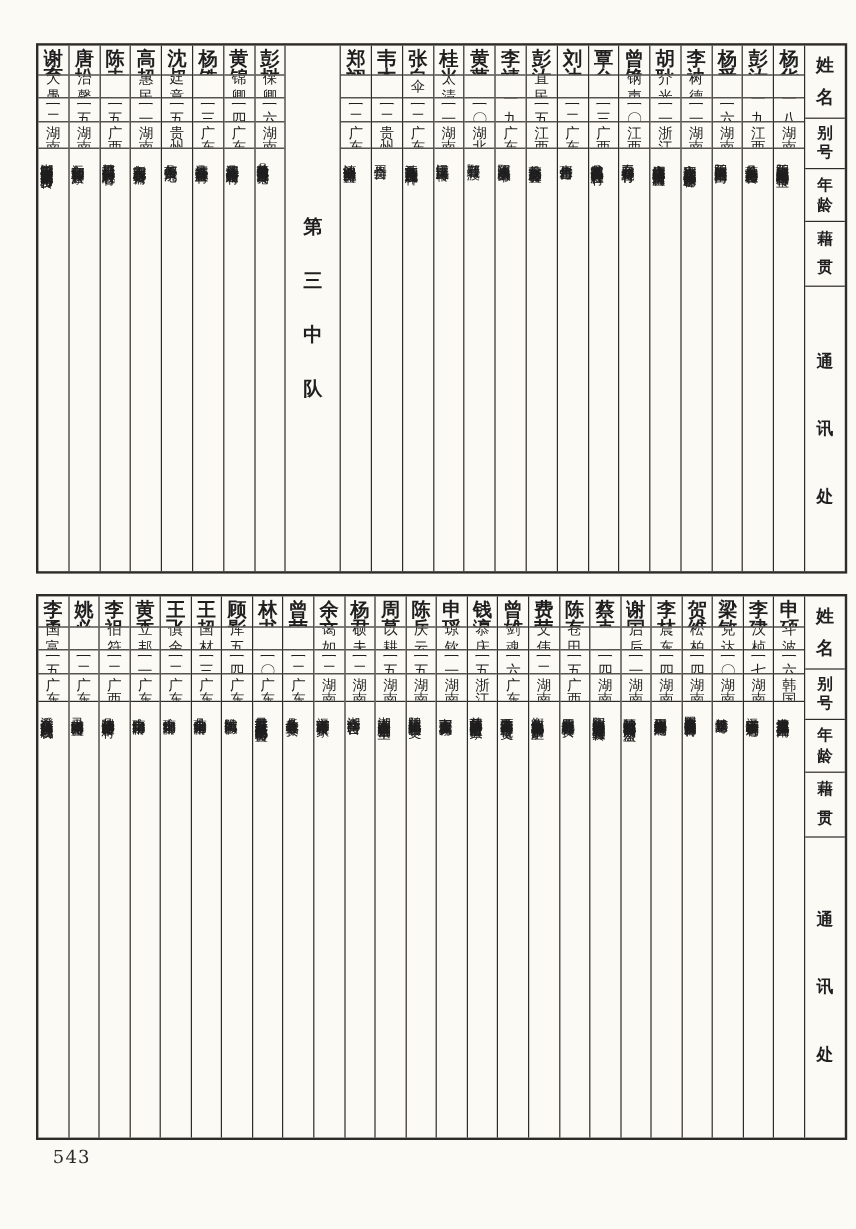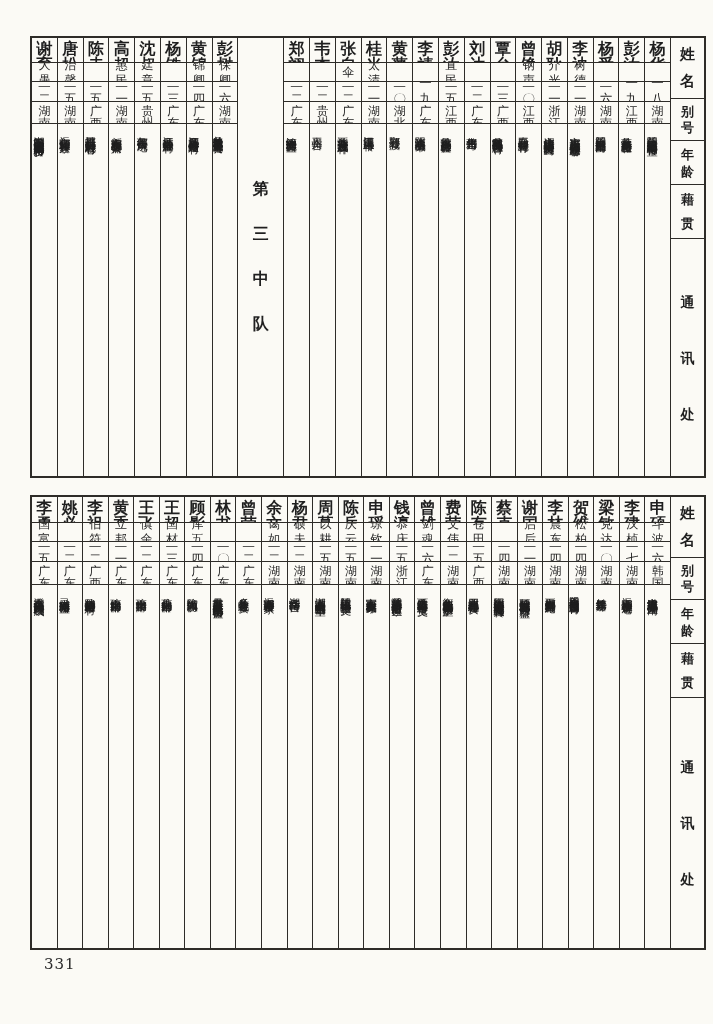--- a/index.html
+++ b/index.html
@@ -1101,14 +1101,14 @@
     <div class="cell native-cell spread">
             <span>广</span>
             <span>东</span>
           </div>
     <div class="cell addr-cell">
             <div class="vflow">澄迈县金江市第六号门牌陈功成转</div>
           </div>
   </div>
       </section>
   </div>
-  <div class="page-number">331</div>
+  <div class="page-number">543</div>
 </div>
 
 </body></html>

